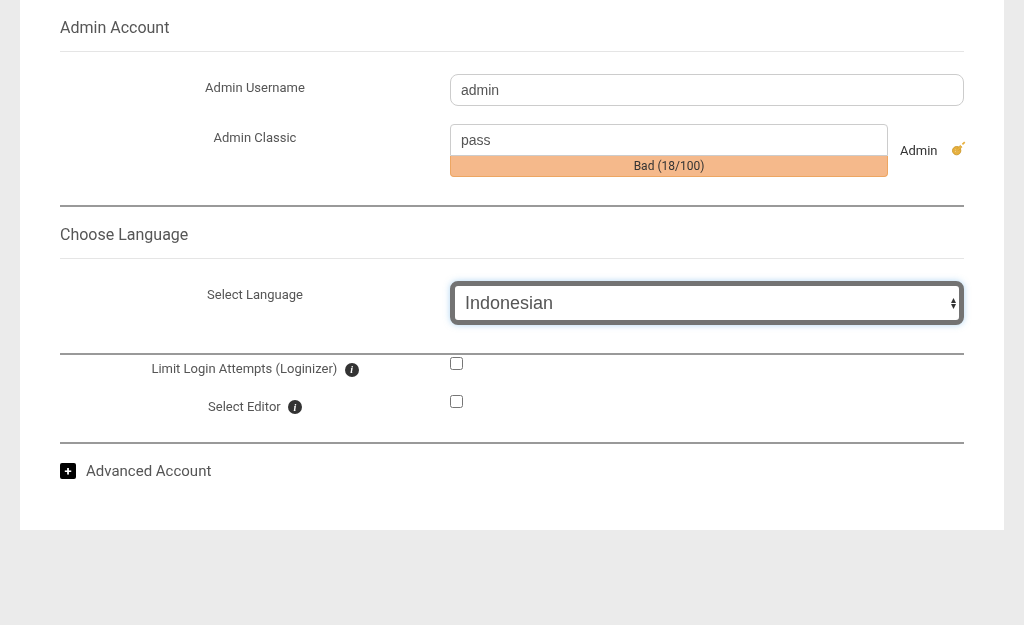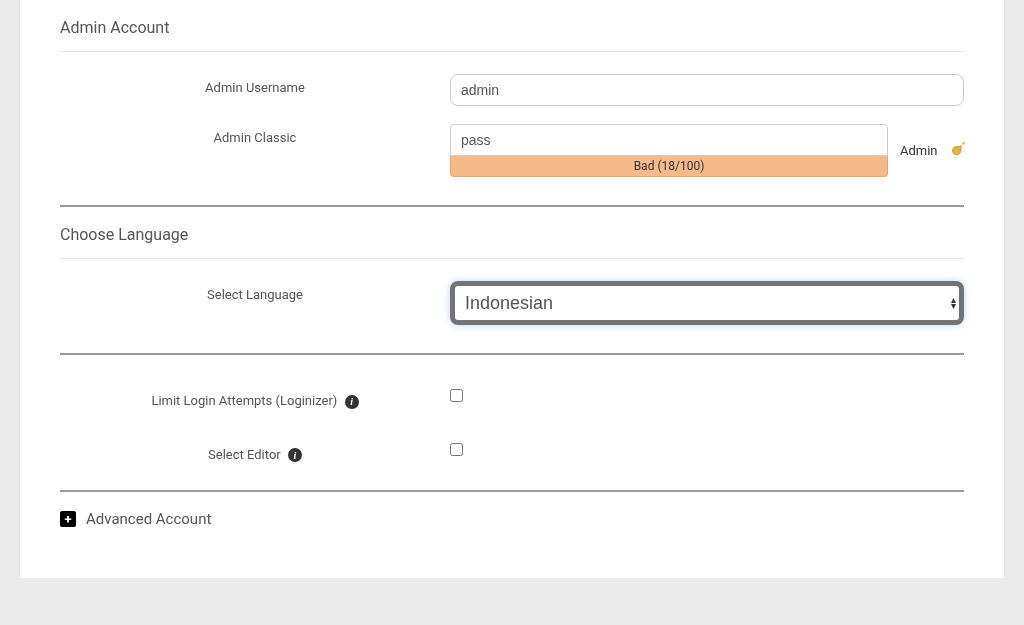--- a/index.html
+++ b/index.html
@@ -154,21 +154,21 @@
       justify-content: center;
       font-size: 13px;
       font-weight: bold;
       border-radius: 2px;
       line-height: 1;
     }
     .advanced-label {
       font-size: 15px;
       color: #555;
     }
-    .plugin-row { margin-bottom: 16px; margin-top: 32px; }
+    .plugin-row { margin-bottom: 16px; }
   </style>
 </head>
 <body>
 
 <div class="page-wrapper">
 
   <div class="section-header">Admin Account</div>
 
   <div class="form-row">
     <div class="form-label">Admin Username</div>

